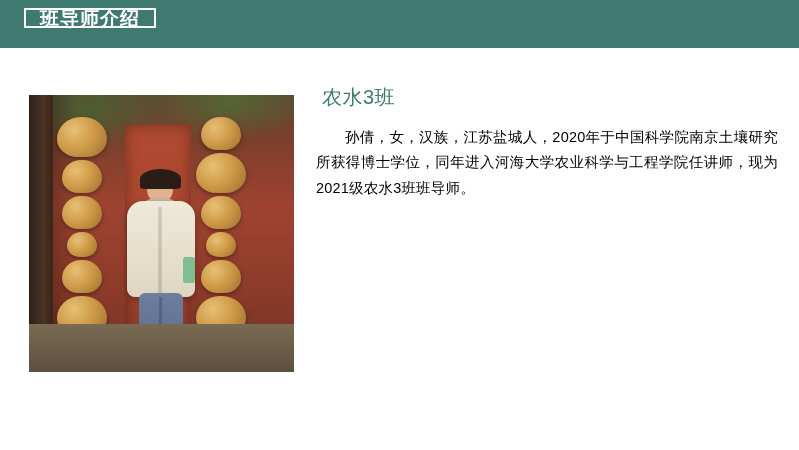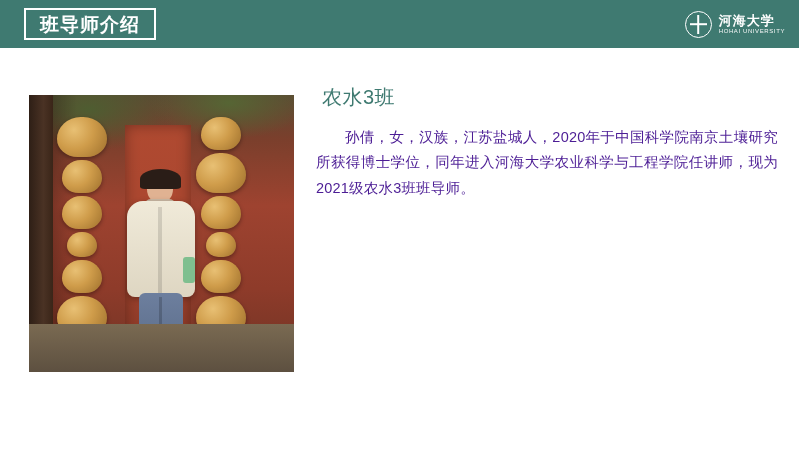--- a/index.html
+++ b/index.html
@@ -26,21 +26,21 @@
     left: 0;
     top: 0;
     width: 799px;
     height: 48px;
     background: #3f7a71;
   }
   .title-tab {
     position: absolute;
     left: 24px;
     top: 8px;
-    height: 32px;
+    height: 20px;
     min-width: 130px;
     background: #3f7a71;
     border: 2px solid #ffffff;
     box-sizing: border-box;
     display: flex;
     align-items: center;
     justify-content: center;
     padding: 0 14px;
   }
   .title-tab .title-text {
@@ -275,47 +275,40 @@
     width: 462px;
   }
   .class-name {
     color: #3f7a71;
     font-size: 20px;
     font-weight: 400;
     letter-spacing: .5px;
     margin: 0 0 14px 6px;
   }
   .para {
-    color: #4c1d95;
+    color: #000000;
     font-size: 14.5px;
     line-height: 1.75;
     margin: 10px 0 4px 0;
     text-align: justify;
     text-indent: 2em;
     letter-spacing: .2px;
   }
 </style>
 </head>
 <body>
 
 <div class="slide">
 
   <div class="header-bar"></div>
 
   <div class="title-tab">
     <span class="title-text">班导师介绍</span>
   </div>
 
-  <div class="logo">
-    <span class="logo-mark"></span>
-    <span class="logo-text">
-      <span class="logo-cn">河海大学</span>
-      <span class="logo-en">HOHAI UNIVERSITY</span>
-    </span>
-  </div>
 
   <div class="photo-frame">
     <div class="photo">
       <div class="pillar"></div>
       <div class="wall-red"></div>
       <div class="jar-col left">
         <span class="jar lg"></span>
         <span class="jar"></span>
         <span class="jar"></span>
         <span class="jar sm"></span>

